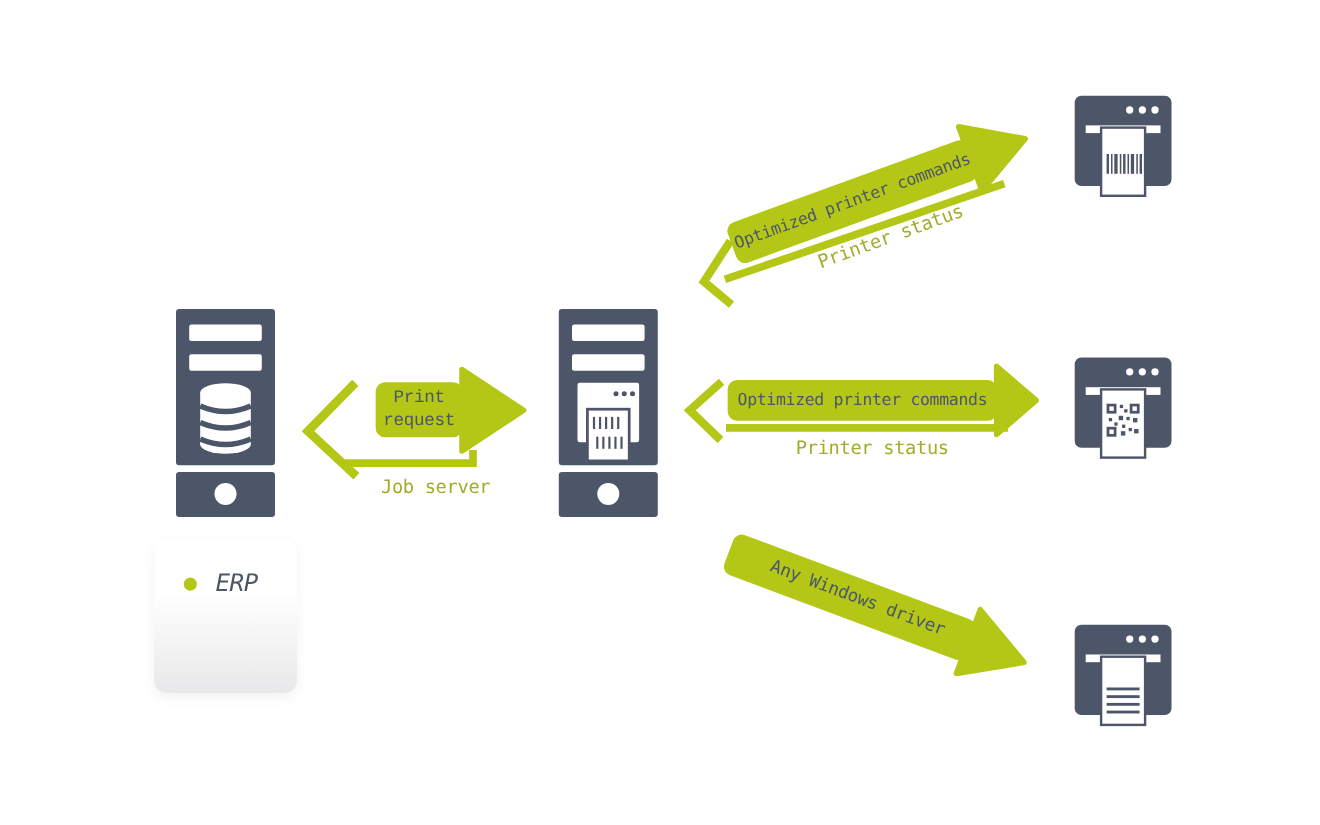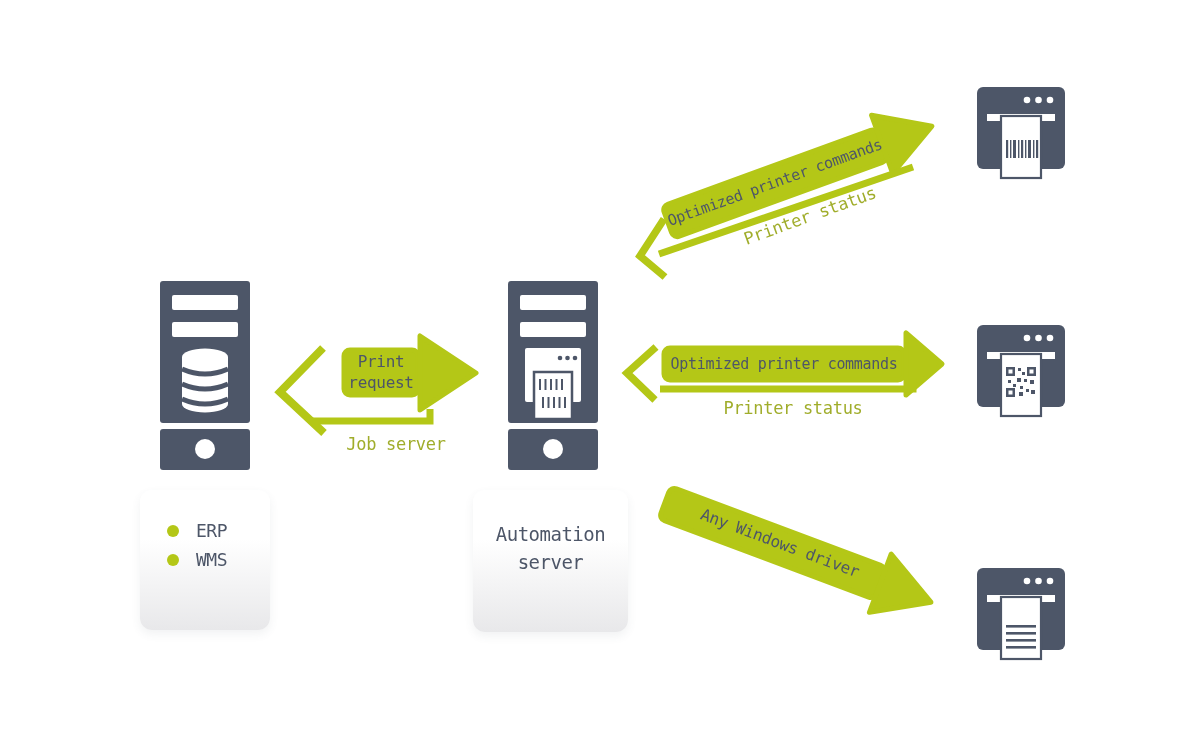--- a/index.html
+++ b/index.html
@@ -6,36 +6,36 @@
   .stage{
     position:relative;width:1200px;height:750px;background:#ffffff;overflow:hidden;
     font-family:"DejaVu Sans Mono", monospace;
   }
   .stage svg{position:absolute;left:0;top:0;}
   .lbl{
     position:absolute;text-align:center;white-space:nowrap;
     color:#4d5668;letter-spacing:-0.3px;line-height:21px;
     transform:translate(-50%,-50%);
   }
-  .lbl.wrap{white-space:normal;}
+  .lbl.wrap{white-space:normal;font-family:Liberation Mono, monospace;}
   .lbl.olive{color:#a0ad2b;}
   .rot-n20{transform:translate(-50%,-50%) rotate(-20deg);}
   .rot-p205{transform:translate(-50%,-50%) rotate(20.5deg);}
   .fs15{font-size:15px;}
   .fs16{font-size:16px;}
   .fs17{font-size:17px;}
   .card{
     position:absolute;border-radius:12px;
     background:linear-gradient(#ffffff 35%, #e8e8ea 100%);
     box-shadow:0 4px 10px rgba(77,86,104,0.08);
   }
   .systems-card{left:140px;top:490px;width:130px;height:140px;padding-top:26px;box-sizing:border-box;}
   .sys-row{display:flex;align-items:center;height:29px;padding-left:27px;}
   .dot{width:12px;height:12px;border-radius:50%;background:#b4c717;margin-right:17px;flex:0 0 auto;}
-  .sys-label{font-size:18px;color:#4d5668;letter-spacing:-0.5px;}
+  .sys-label{font-size:22px;color:#4d5668;letter-spacing:-0.5px;font-style:italic;}
   .server-card{left:473px;top:490px;width:155px;height:142px;box-sizing:border-box;padding:30px 10px 0 10px;}
   .server-card-text{font-size:19px;line-height:28px;color:#4d5668;text-align:center;letter-spacing:-0.5px;}
 </style>
 </head>
 <body>
 
 <div class="stage">
 
   <svg width="1200" height="750" viewBox="0 0 1200 750">
 
@@ -191,23 +191,16 @@
 
   <div class="lbl olive fs17" style="left:793px;top:408px;">Printer status</div>
 
   <div class="lbl fs16 rot-p205" style="left:780px;top:543px;">Any Windows driver</div>
 
   <div class="card systems-card">
     <div class="sys-row">
       <span class="dot"></span>
       <span class="sys-label">ERP</span>
     </div>
-    <div class="sys-row">
-      <span class="dot"></span>
-      <span class="sys-label">WMS</span>
-    </div>
   </div>
 
-  <div class="card server-card">
-    <div class="server-card-text">Automation server</div>
-  </div>
 
 </div>
 
 </body></html>

